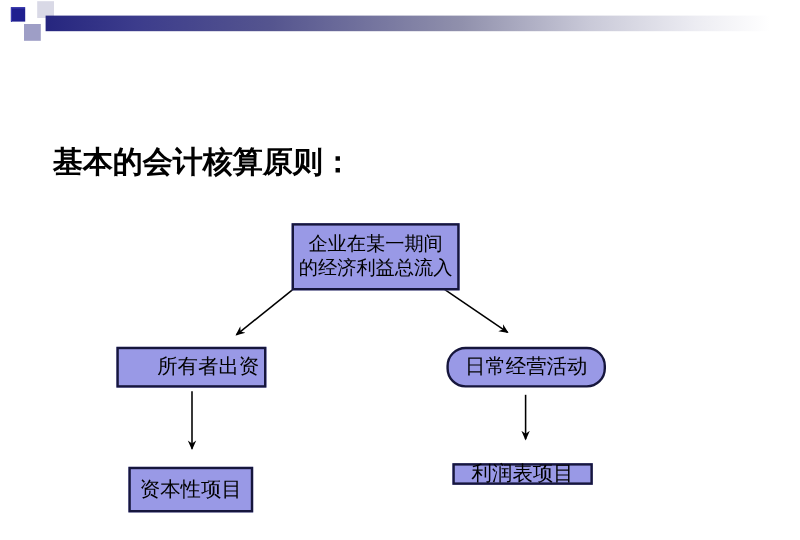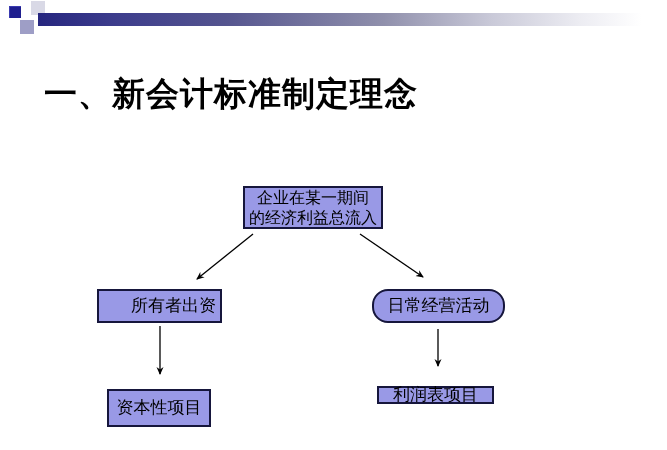--- a/index.html
+++ b/index.html
@@ -36,39 +36,39 @@
     position:absolute;
     background:#9999e6;
     border:2px solid #16163c;
     box-sizing:border-box;
     display:flex;align-items:center;justify-content:center;
     text-align:center;
     font-size:17px;color:#000;
     line-height:1.25;
     white-space:pre-line;
   }
-  .node-source {left:243px;top:186px;width:140px;height:43px;font-size:16px;}
+  .node-source {left:243px;top:186px;width:140px;height:56px;font-size:16px;}
   .node-owner  {left:97px; top:289px;width:125px;height:34px;padding-left:28px;}
   .node-daily  {left:372px;top:289px;width:133px;height:34px;border-radius:16px;}
   .node-capital{left:107px;top:377px;width:104px;height:38px;margin-top:12px;}
   .node-income {left:377px;top:386px;width:117px;height:18px;}
   
   .arrows{position:absolute;left:0;top:0;width:667px;height:450px;pointer-events:none;}
 </style>
 </head>
 <body>
 
 <div class="slide">
 
   <div class="sq sq-light"></div>
   <div class="deco-bar"></div>
   <div class="sq sq-dark"></div>
   <div class="sq sq-med"></div>
 
-  <div class="title">一、新会计标准制定理念</div>
+  <div class="subtitle">基本的会计核算原则：</div>
 
   <svg class="arrows" viewBox="0 0 667 450" xmlns="http://www.w3.org/2000/svg">
     <defs>
       <marker id="ah" markerWidth="9" markerHeight="8" refX="7" refY="4" orient="auto" markerUnits="userSpaceOnUse">
         <path d="M0,0.5 L8,4 L0,7.5 L2.5,4 Z" fill="#000"></path>
       </marker>
     </defs>
     <line x1="253" y1="234" x2="197" y2="279" stroke="#000" stroke-width="1.3" marker-end="url(#ah)"></line>
     <line x1="360" y1="234" x2="423" y2="277" stroke="#000" stroke-width="1.3" marker-end="url(#ah)"></line>
     <line x1="160" y1="326" x2="160" y2="374" stroke="#000" stroke-width="1.3" marker-end="url(#ah)"></line>

